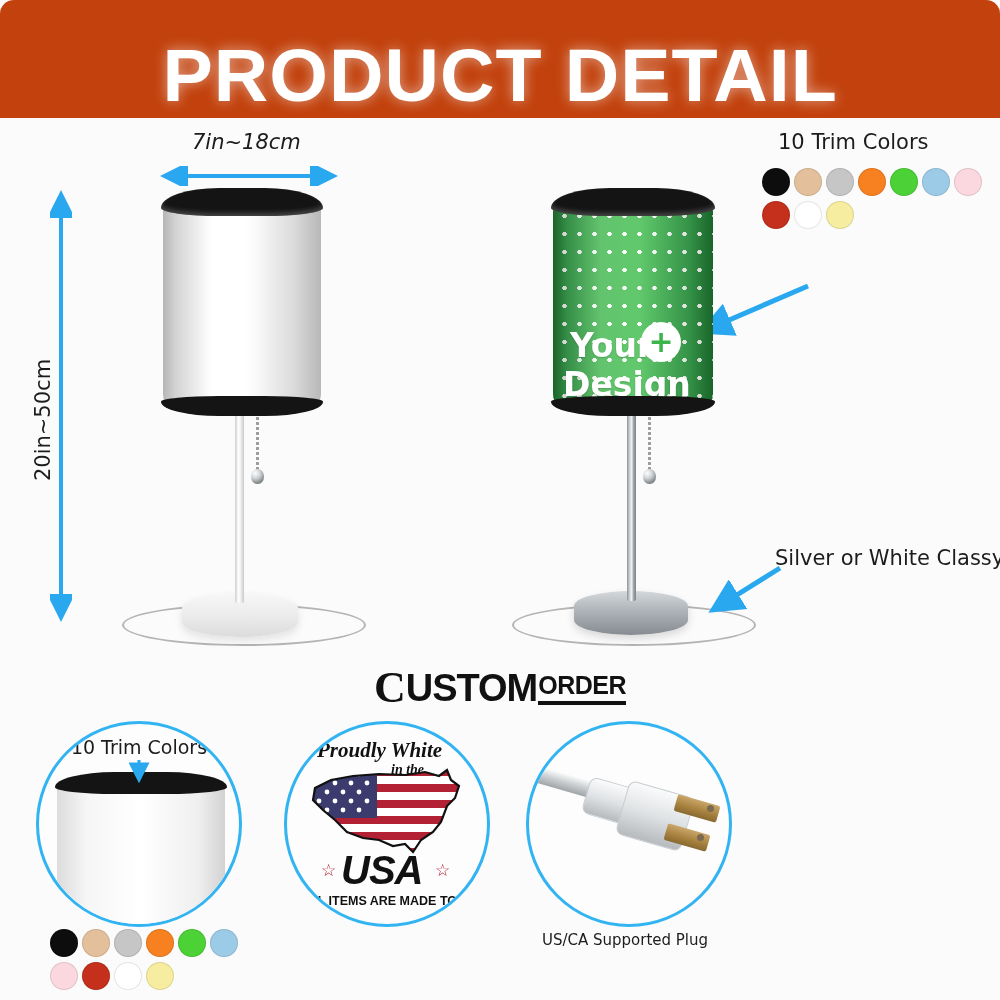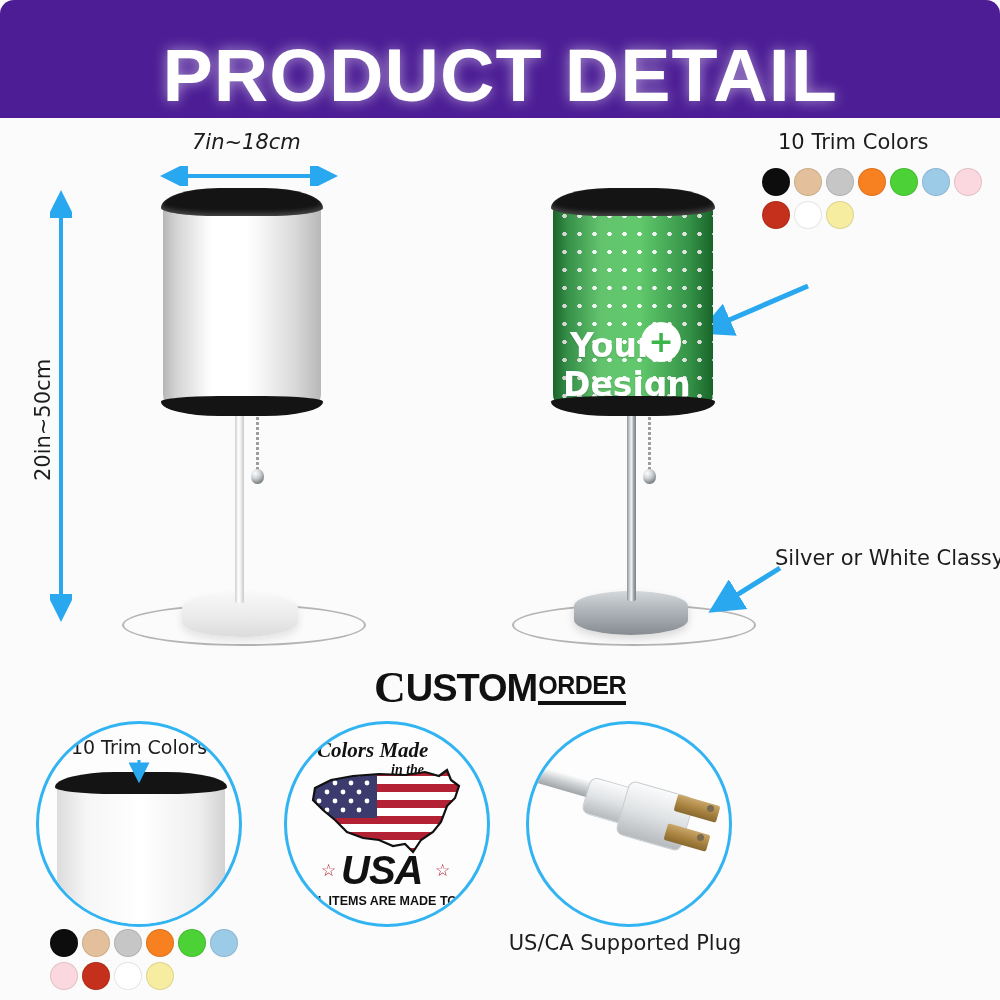--- a/index.html
+++ b/index.html
@@ -7,21 +7,21 @@
     width:1000px;height:1000px;
     background:#ffffff;
     font-family:"Liberation Sans", sans-serif;
     overflow:hidden;position:relative;
   }
   .stage{position:absolute;left:0;top:0;width:1000px;height:1000px;background:#fbfbfb;}
 
   
   .banner{
     position:absolute;left:0;top:0;width:1000px;height:150px;
-    background:#4c1d95;display:flex;align-items:center;justify-content:center;border-radius:14px;
+    background:#c2410c;display:flex;align-items:center;justify-content:center;border-radius:14px;
   }
   .banner-title{
     color:#ffffff;font-size:74px;font-weight:bold;letter-spacing:1px;
     transform:scaleX(1.02);
     font-family:"Liberation Sans", sans-serif;
     text-shadow:0 0 14px rgba(255,255,255,0.55);
     white-space:nowrap;
   }
 
   
@@ -116,21 +116,21 @@
 
   
   .panels{position:absolute;left:0;top:713px;width:1000px;height:287px;}
   .panel{position:absolute;top:0;width:250px;height:287px;}
   .circle{
     position:absolute;left:26px;top:8px;width:200px;height:200px;border-radius:50%;
     border:3px solid #33b4f2;background:#fdfdfd;overflow:hidden;
   }
   .panel-caption{
     position:absolute;left:0;width:250px;text-align:center;
-    color:#1c1c1c;font-size:21px;font-family:"DejaVu Sans", sans-serif;
+    color:#1c1c1c;font-size:15px;font-family:"DejaVu Sans", sans-serif;
   }
 
   
   .usa-script{position:absolute;color:#111;font-weight:bold;font-style:italic;
     font-family:"Liberation Serif", serif;}
   .usa-word{position:absolute;color:#111;font-weight:bold;font-style:italic;
     font-family:"Liberation Sans", sans-serif;font-size:40px;letter-spacing:-1px;}
   .usa-tag{position:absolute;color:#111;font-weight:bold;
     font-family:"Liberation Sans", sans-serif;font-size:12.5px;white-space:nowrap;}
   .usa-star{position:absolute;color:#b22234;font-size:17px;}
@@ -291,21 +291,21 @@
         <div class="swatch" style="background:#9ccbe8;"></div>
         <div class="swatch" style="background:#fbd7df;"></div>
         <div class="swatch" style="background:#c4301b;"></div>
         <div class="swatch" style="background:#ffffff;"></div>
         <div class="swatch" style="background:#f6eda0;"></div>
       </div>
     </div>
 
     <div class="panel" style="left:258px;">
       <div class="circle">
-        <div class="usa-script" style="left:30px;top:14px;font-size:21px;">Colors Made</div>
+        <div class="usa-script" style="left:30px;top:14px;font-size:21px;">Proudly White</div>
         <div class="usa-script" style="left:104px;top:38px;font-size:14px;font-style:italic;">in the</div>
 
         <svg style="position:absolute;left:14px;top:42px;" width="172" height="98" viewBox="0 0 172 98">
           <defs>
             <clipPath id="usaclip">
               <path d="M14,22 L30,14 L52,10 L78,8 L104,9 L124,6 L138,10 L146,4 L150,14
                        L158,20 L154,32 L146,40 L140,56 L132,66 L120,74 L112,86 L104,78
                        L92,80 L78,74 L62,72 L46,66 L34,54 L22,44 L12,34 Z"></path>
             </clipPath>
           </defs>

